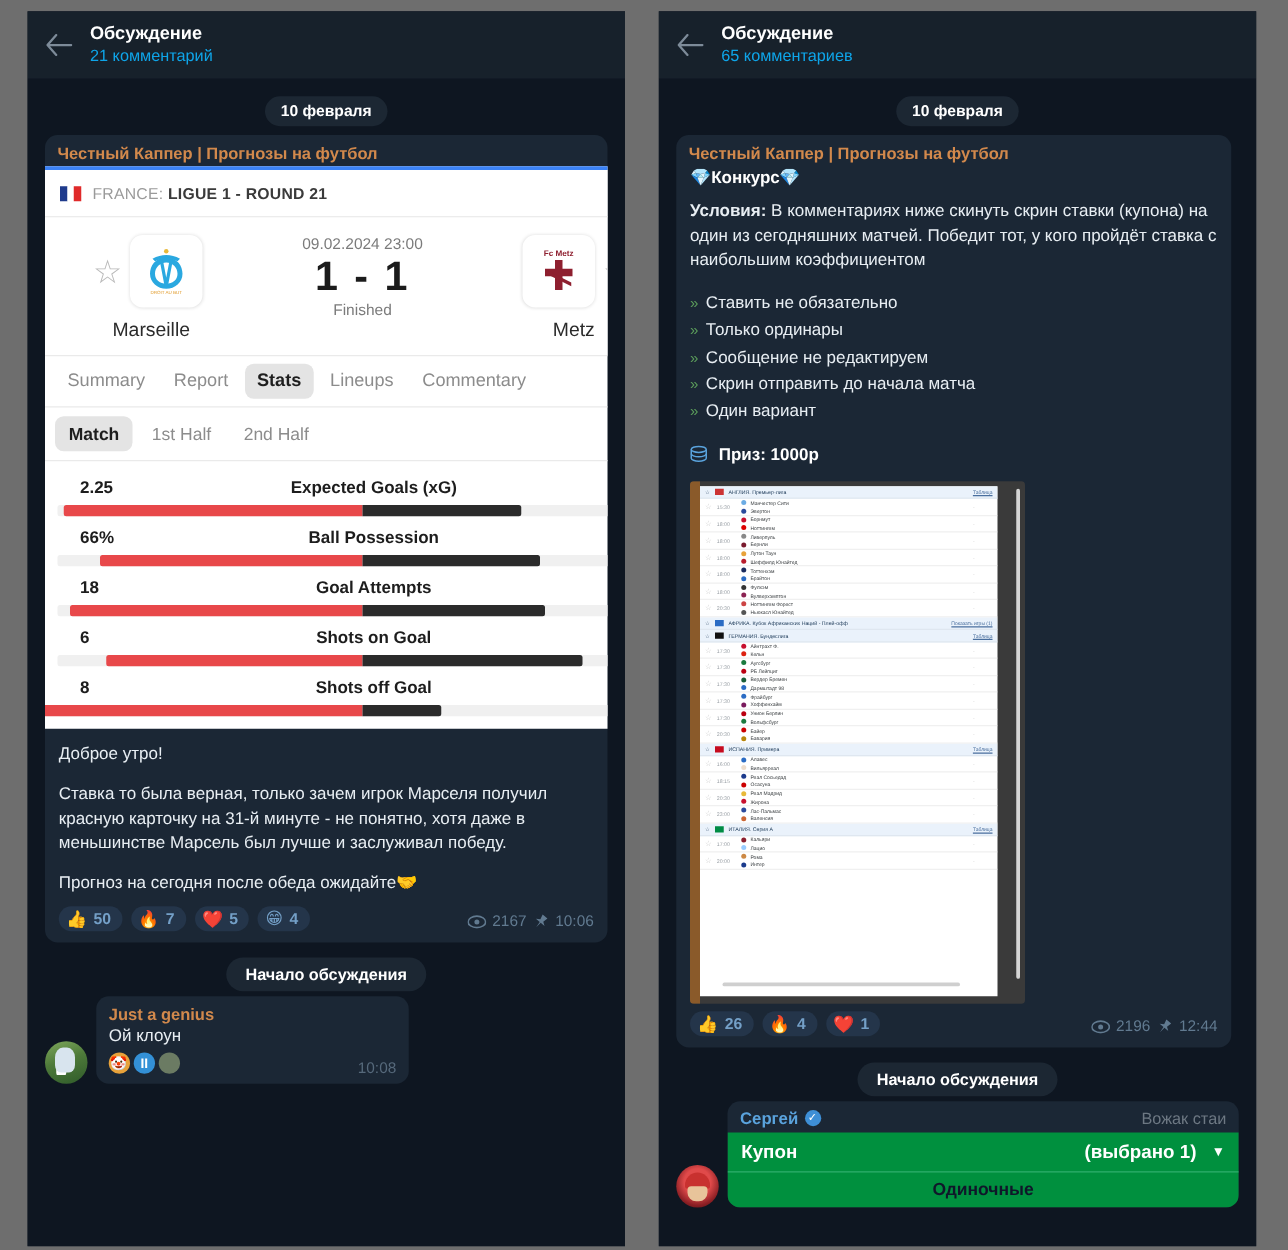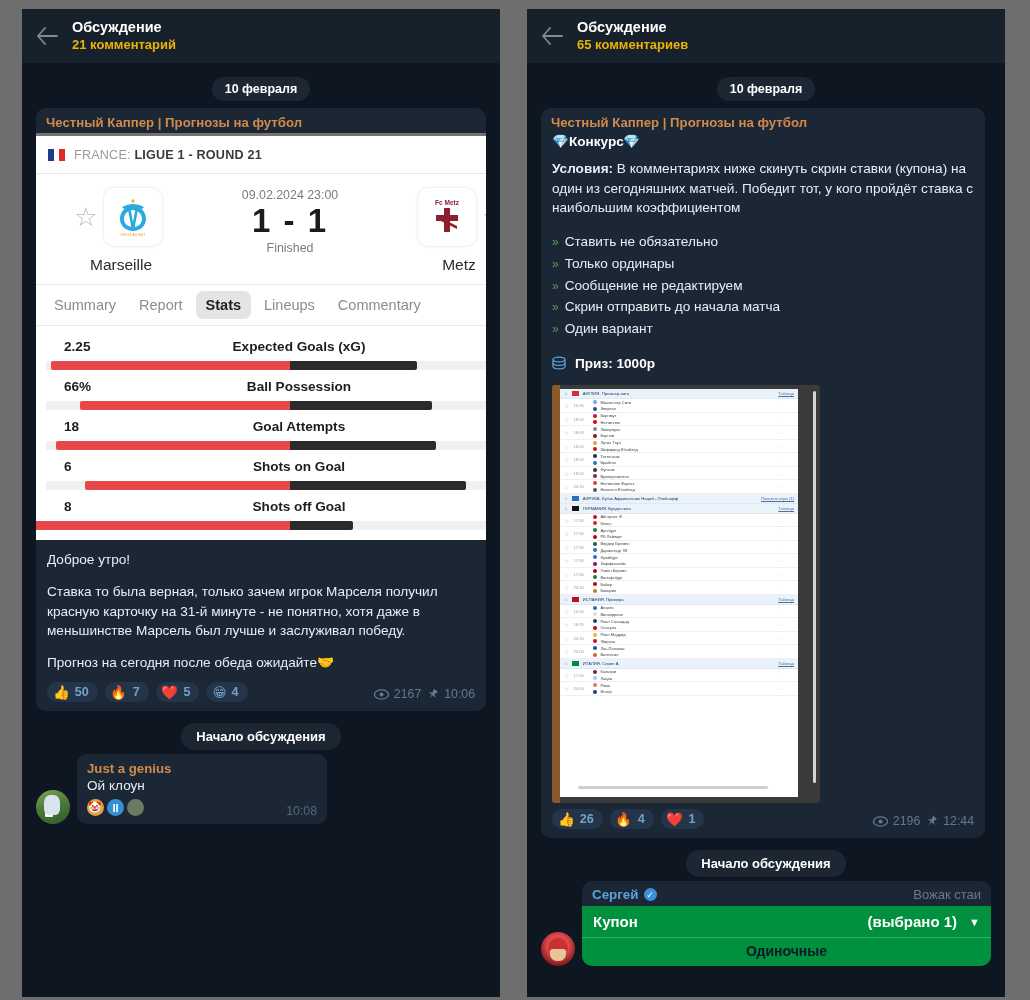--- a/index.html
+++ b/index.html
@@ -36,21 +36,21 @@
   }
   .back-arrow {
     width: 34px; height: 34px;
     display: flex; align-items: center; justify-content: center;
     color: #7d8b99;
     flex: 0 0 auto;
   }
   .back-arrow svg { display: block; }
   .hdr-text { margin-left: 8px; line-height: 1.25; }
   .hdr-title { font-size: 14.5px; font-weight: bold; color: #ffffff; }
-  .hdr-sub { font-size: 13px; color: #eab308; margin-top: 1px; font-weight: bold; }
+  .hdr-sub { font-size: 13px; color: #0ea5e9; margin-top: 1px; }
 
   
   .chat {
     flex: 1 1 auto;
     position: relative;
     background: #0e1621;
     padding: 0 0 0 0;
     overflow: hidden;
   }
 
@@ -76,21 +76,21 @@
     color: #d2894c;
     font-size: 13.2px;
     font-weight: bold;
     padding: 7px 10px 3px 10px;
   }
 
   
   .sports-card {
     width: 508px;
     background: #ffffff;
-    border-top: 3px solid #737373;
+    border-top: 3px solid #3b82f6;
     overflow: hidden;
   }
   .sc-league {
     display: flex; align-items: center;
     height: 38px;
     padding: 0 12px;
     border-bottom: 1px solid #e6e6e6;
     background: #ffffff;
   }
   .flag-fr { width: 17px; height: 12px; display: flex; margin-right: 9px; flex: 0 0 auto; }
@@ -343,20 +343,25 @@
             </div>
 
             <div class="sc-tabs">
               <span class="sc-tab">Summary</span>
               <span class="sc-tab">Report</span>
               <span class="sc-tab active">Stats</span>
               <span class="sc-tab">Lineups</span>
               <span class="sc-tab">Commentary</span>
             </div>
 
+            <div class="sc-subtabs">
+              <span class="sc-subtab active">Match</span>
+              <span class="sc-subtab">1st Half</span>
+              <span class="sc-subtab">2nd Half</span>
+            </div>
 
             <div class="stats-wrap">
               <div class="stat-row">
                 <div class="stat-head">
                   <span class="stat-home">2.25</span>
                   <span class="stat-label">Expected Goals (xG)</span>
                   <span class="stat-away">0.81</span>
                 </div>
                 <div class="stat-bar">
                   <span class="bar-home" style="width:49%"></span>

